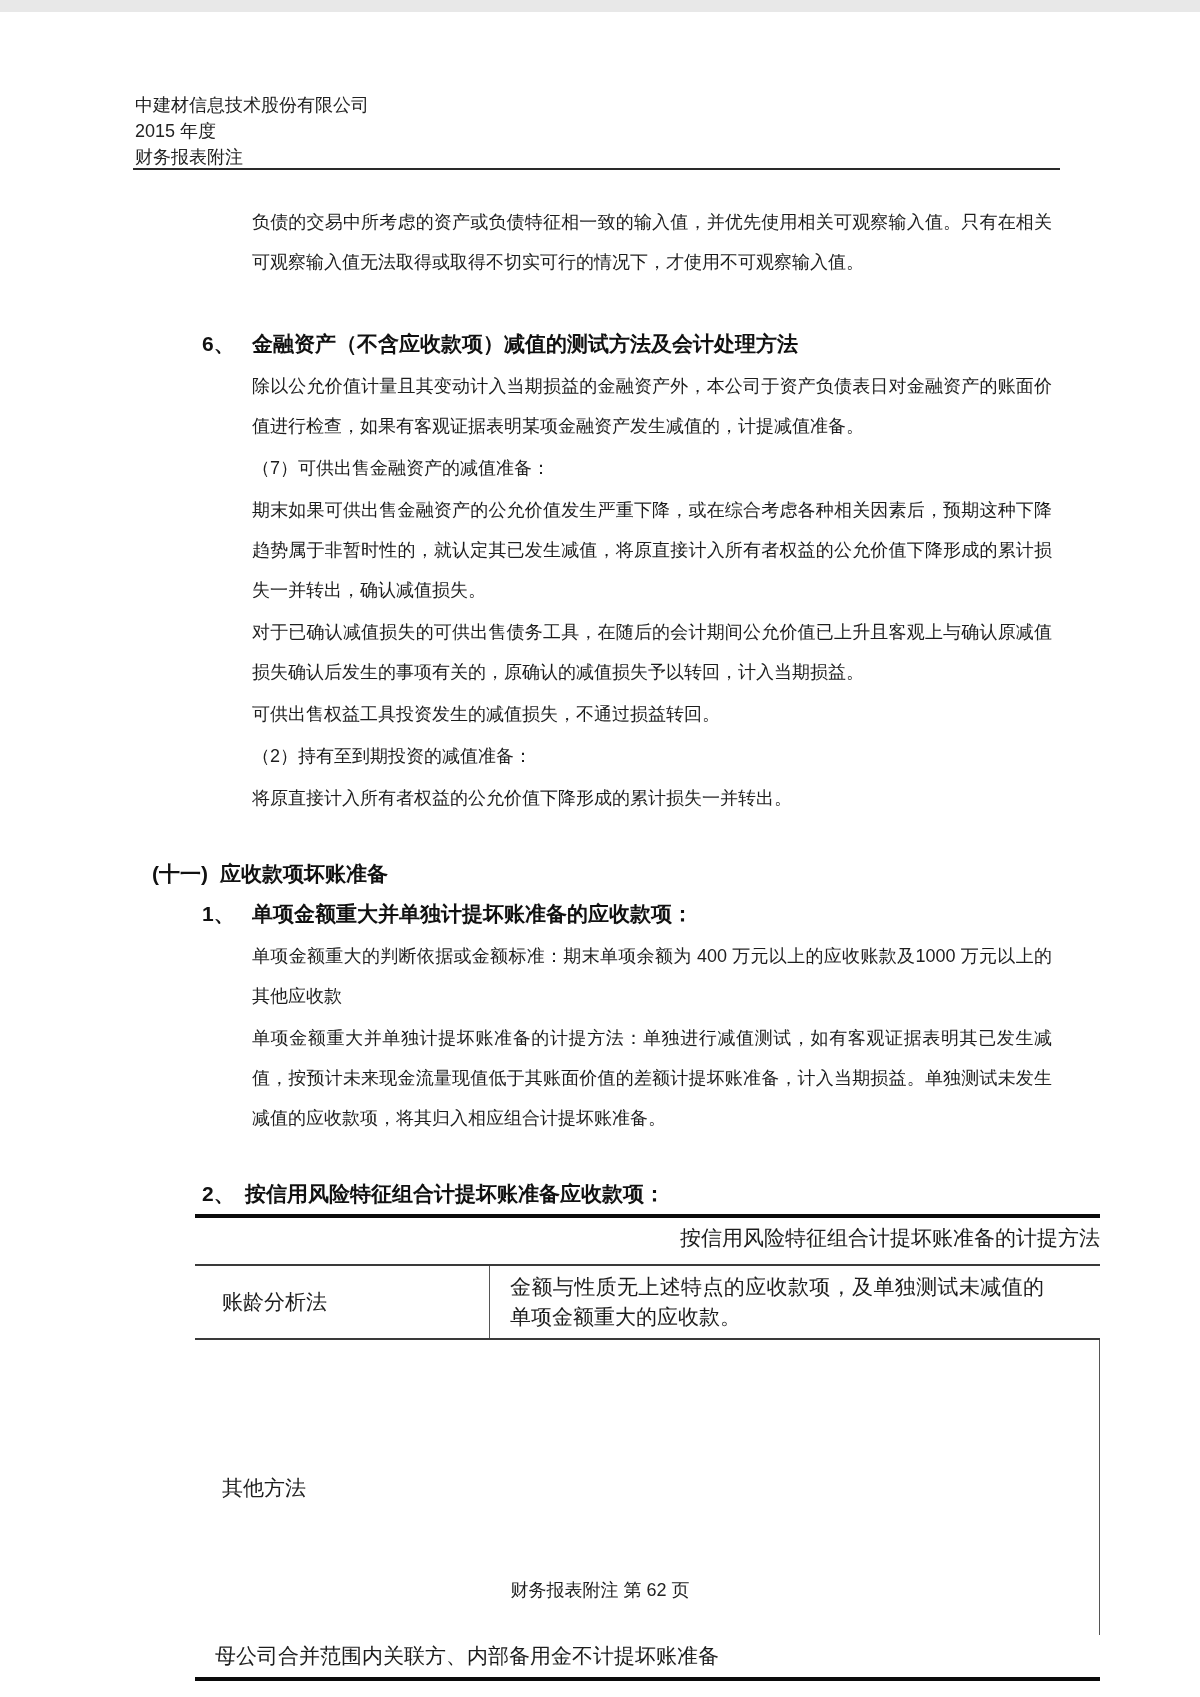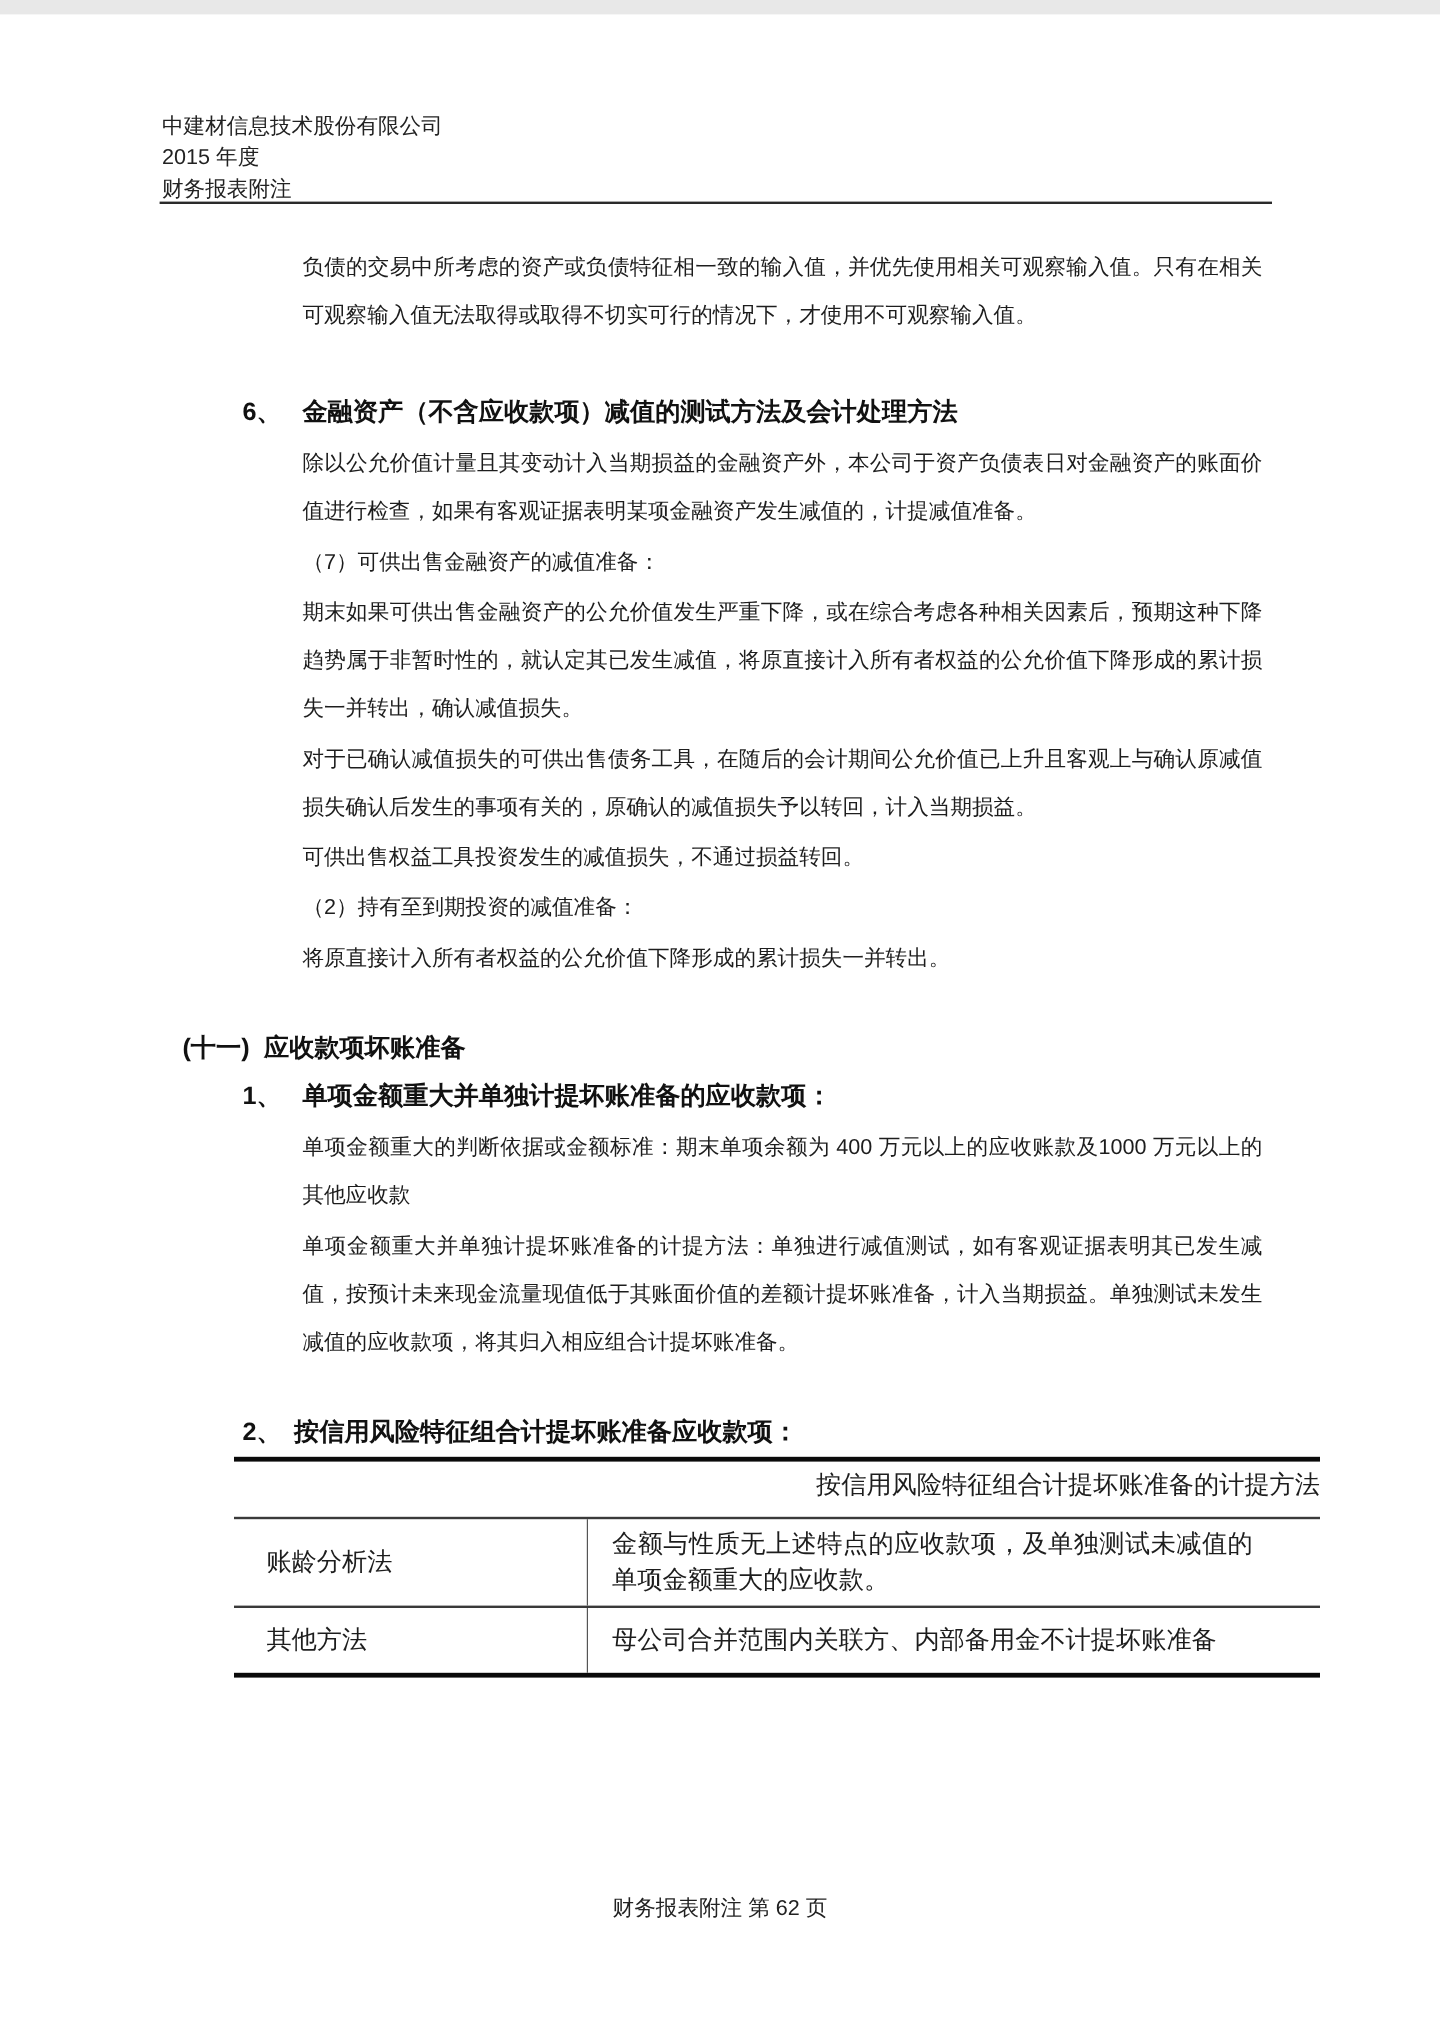--- a/index.html
+++ b/index.html
@@ -52,21 +52,21 @@
   .trow{display:flex;align-items:stretch;font-size:21px;line-height:30px;}
   .trow + .trow{border-top:2px solid #3a3a3a;}
   .tc1{
     flex:0 0 295px;box-sizing:border-box;
     border-right:1px solid #555;
     padding:6px 10px 6px 27px;
     display:flex;align-items:center;
   }
   .tc2{flex:1 1 auto;padding:6px 56px 6px 20px;display:flex;align-items:center;}
   .r1{min-height:72px;}
-  .r2{min-height:54px;}
+  .r2{min-height:54px;flex-direction:column;}
   .r1 .tc2, .r2 .tc2{text-align:justify;text-align-last:left;}
   
   footer{
     position:absolute;left:0;top:1566px;width:1200px;
     text-align:center;font-size:18px;color:#222;
   }
 </style>
 </head>
 <body>
 

